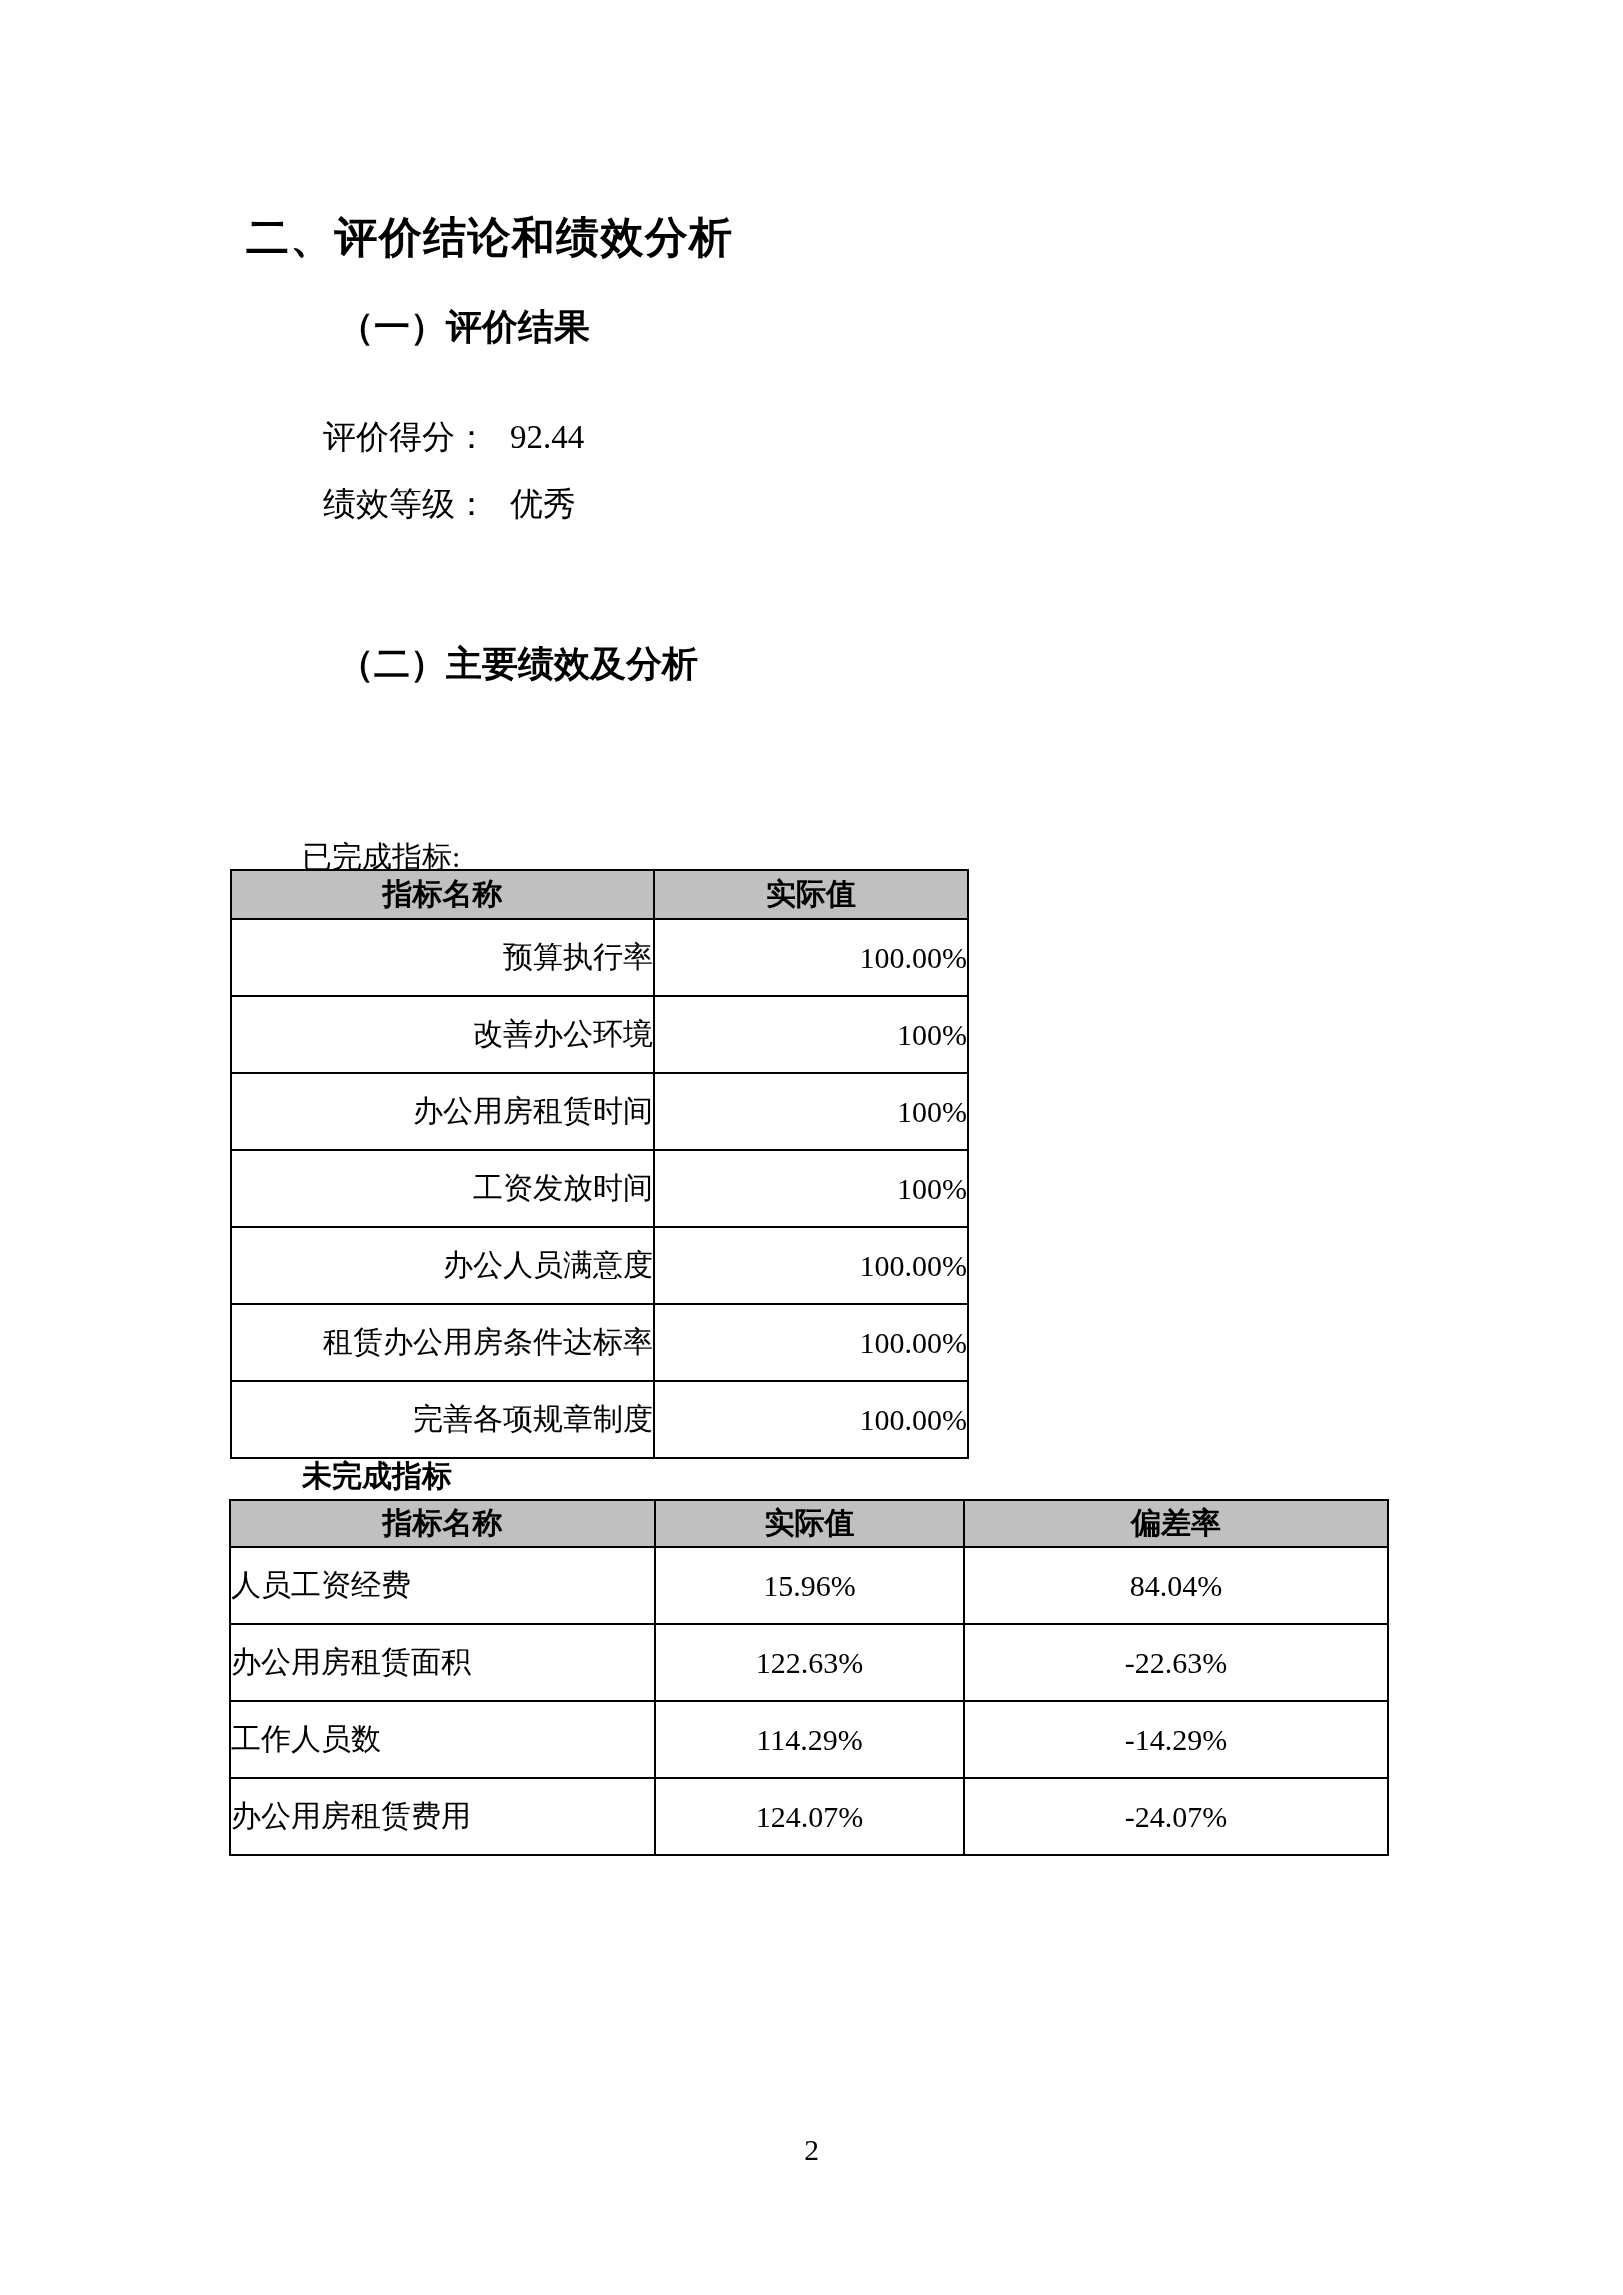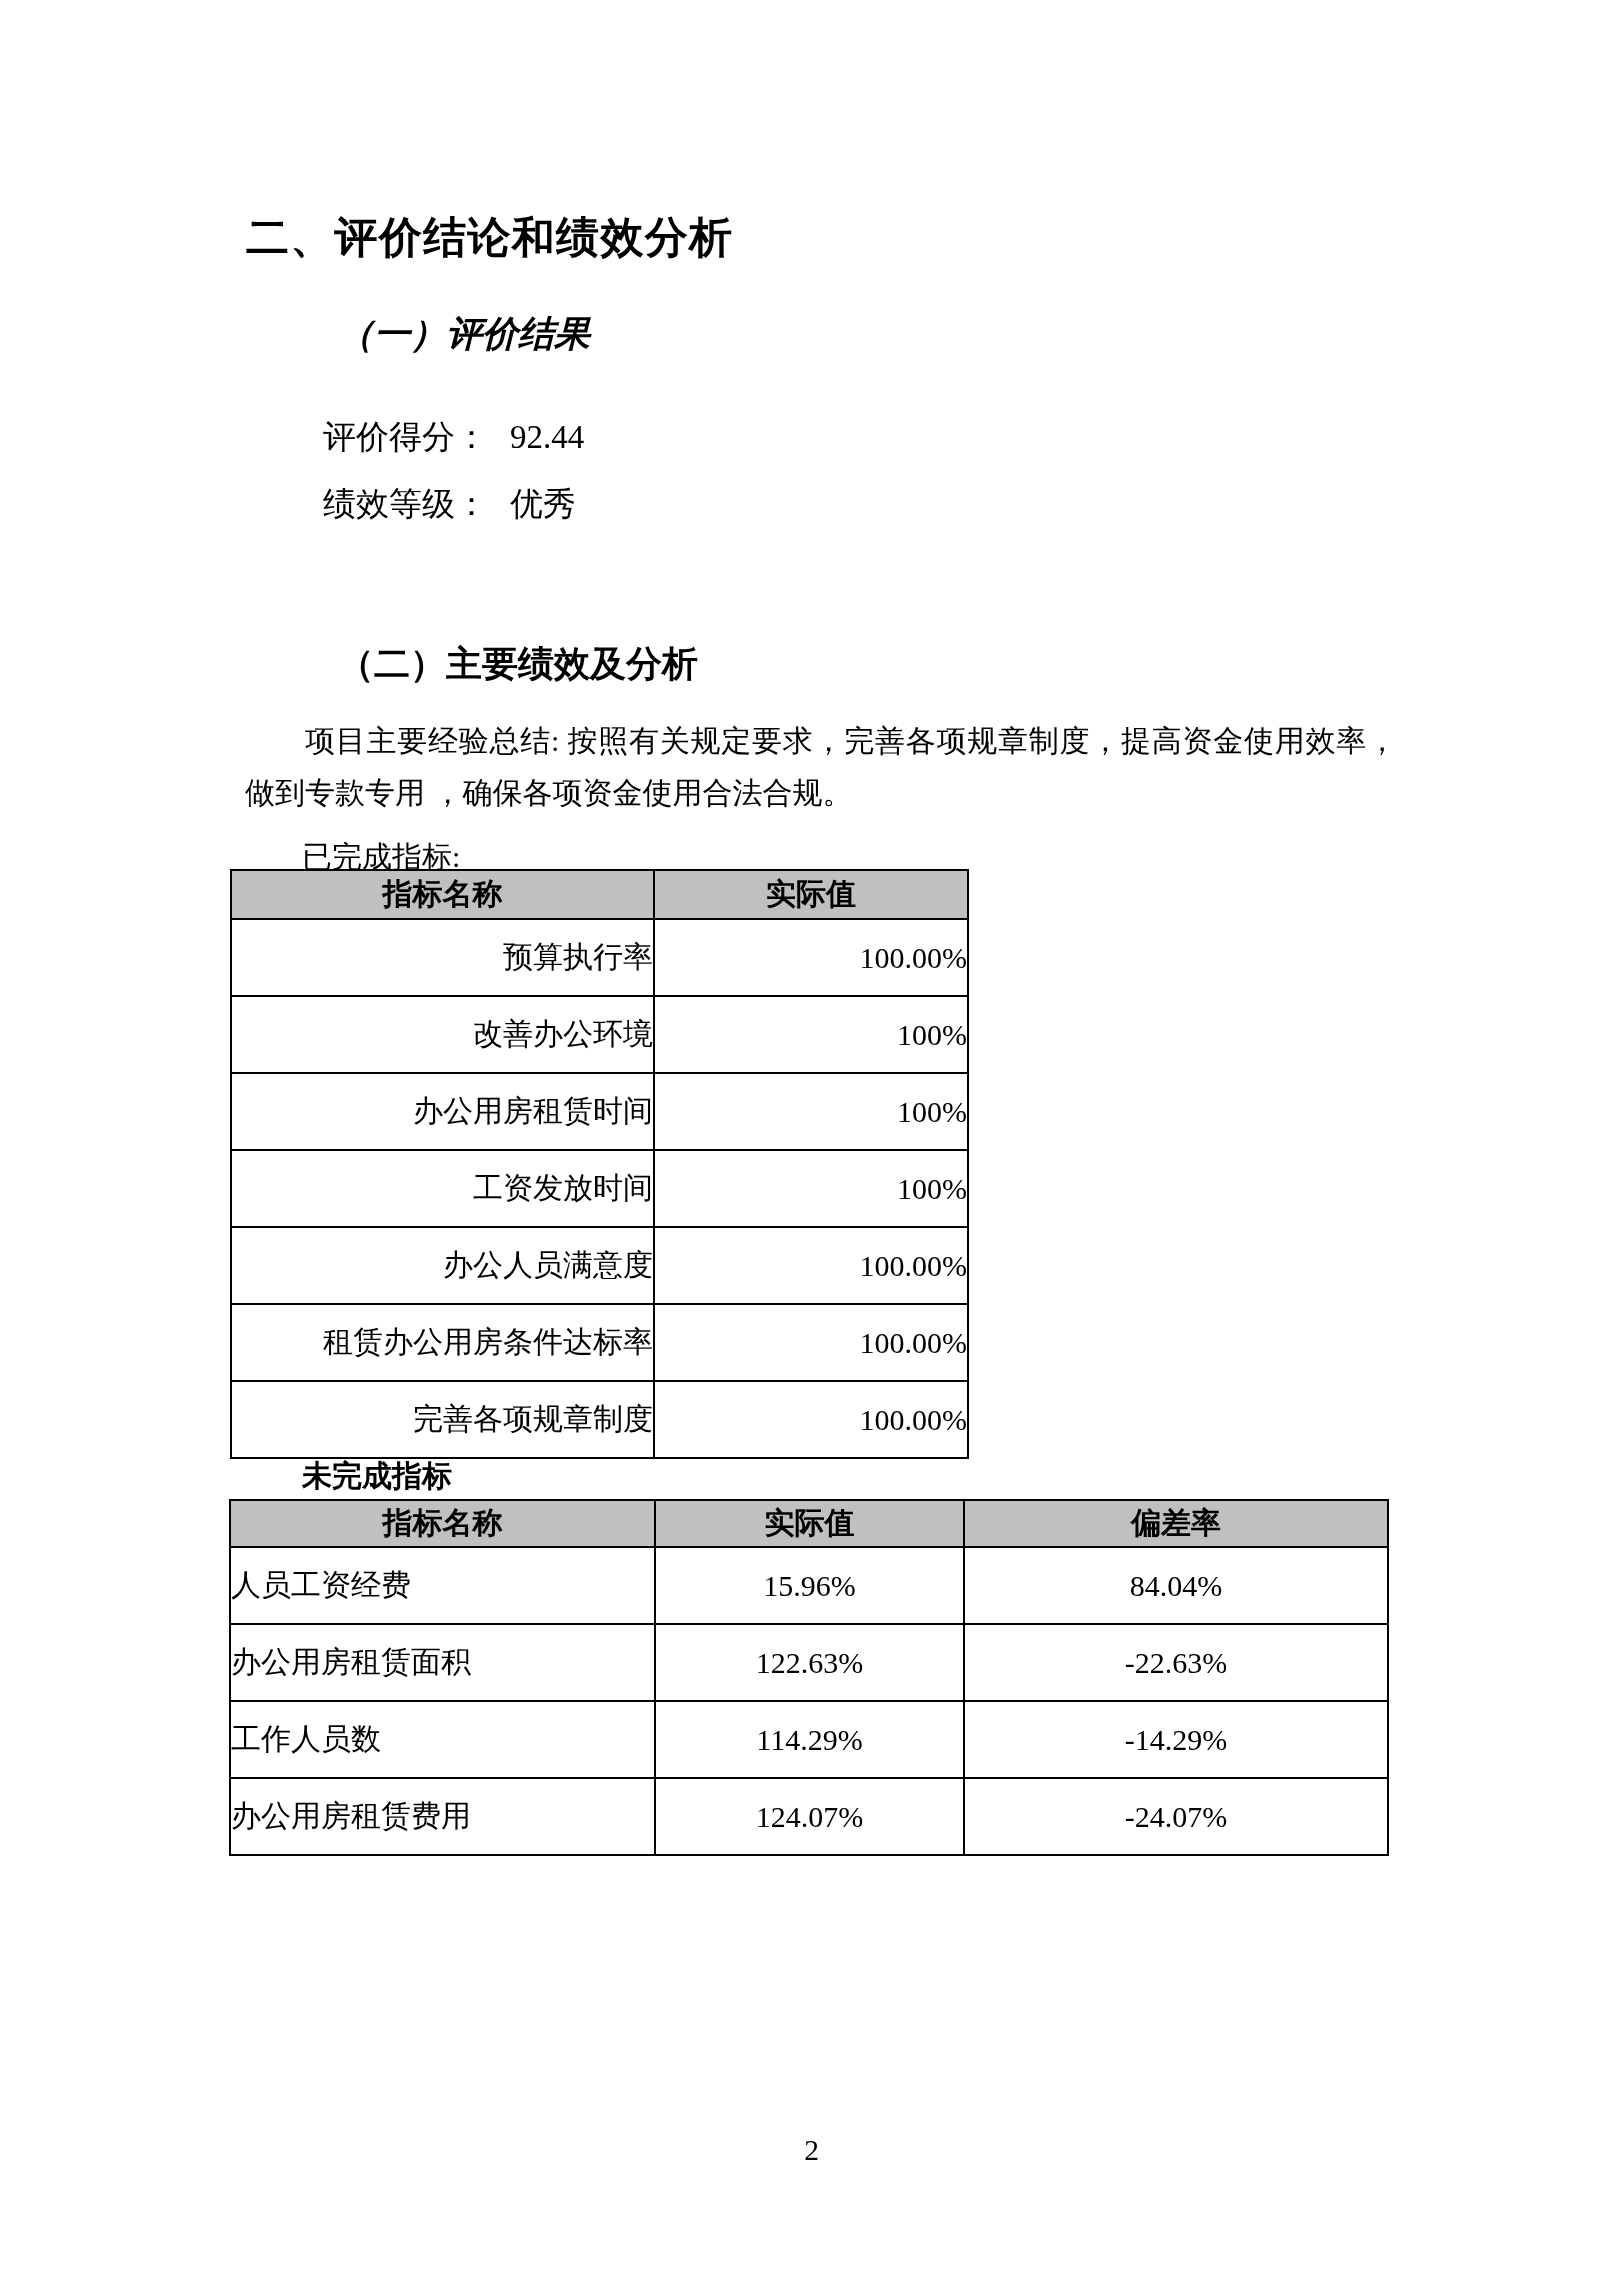--- a/index.html
+++ b/index.html
@@ -21,21 +21,21 @@
     line-height:52px;
     letter-spacing:1.3px;
   }
   .section-heading{
     font-family:"Liberation Serif","DejaVu Serif",serif;
     font-weight:700;
     font-size:36px;
     line-height:41px;
     left:338px;
   }
-  .heading-1{top:314px;font-style:italic;}
+  .heading-1{top:307px;}
   .heading-2{top:644px;}
   .kv-line{
     left:323px;
     font-size:33px;
     line-height:38px;
   }
   .kv-line .kv-value{margin-left:22px;}
   .score-line{top:418px;}
   .grade-line{top:485px;}
   .summary-paragraph{
@@ -107,21 +107,20 @@
   <p class="abs kv-line score-line">
     <span class="kv-label">评价得分：</span><span class="kv-value">92.44</span>
   </p>
 
   <p class="abs kv-line grade-line">
     <span class="kv-label">绩效等级：</span><span class="kv-value">优秀</span>
   </p>
 
   <h2 class="abs section-heading heading-2">（二）主要绩效及分析</h2>
 
-  <p class="abs summary-paragraph">项目主要经验总结: 按照有关规定要求，完善各项规章制度，提高资金使用效率，做到专款专用 ，确保各项资金使用合法合规。</p>
 
   <div class="abs table-label completed-label">已完成指标:</div>
 
   <table class="doc-table" id="completed-table">
     <colgroup>
         <col style="width:423px">
         <col style="width:314px">
       </colgroup>
     <thead>
       <tr>

